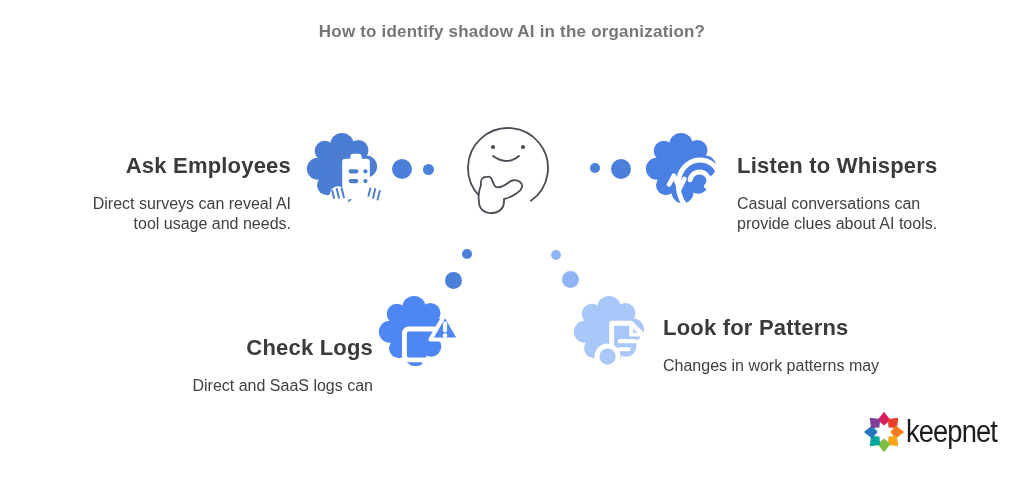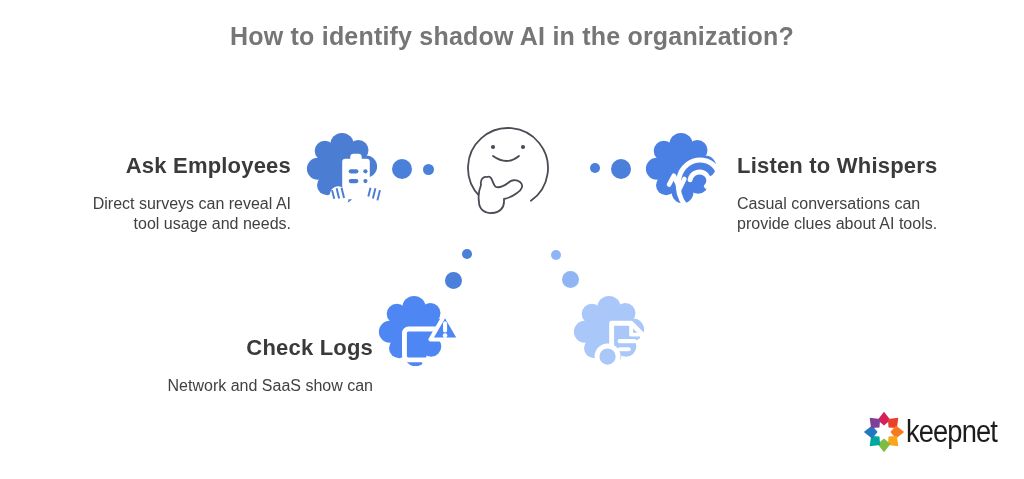--- a/index.html
+++ b/index.html
@@ -2,21 +2,21 @@
 <html><head>
 <meta charset="utf-8">
 <style>
   html,body{margin:0;padding:0;background:#fff;}
   .canvas{
     position:relative;width:1024px;height:479px;background:#ffffff;
     font-family:"Liberation Sans","DejaVu Sans",sans-serif;overflow:hidden;
   }
   .title{
     position:absolute;top:22px;left:0;width:100%;text-align:center;
-    font-size:25px;font-weight:bold;color:#767676;letter-spacing:.2px;
+    font-size:17px;font-weight:bold;color:#767676;letter-spacing:.2px;
   }
   .txt{position:absolute;}
   .txt h2{margin:0 0 15px 0;font-size:22px;font-weight:bold;color:#3a3a3a;letter-spacing:.2px;}
   .txt p{margin:0;font-size:16px;color:#414141;line-height:20px;}
   .txt p span{display:block;}
   .t-right{text-align:right;}
   .t-left{text-align:left;}
   .txt-ask{top:153px;right:733px;width:300px;}
   .txt-listen{top:153px;left:737px;width:300px;}
   .txt-check{top:315px;right:651px;width:300px;margin-top:20px;}
@@ -136,21 +136,21 @@
   </div>
 
   <div class="dot d5"></div>
   <div class="dot d6"></div>
   <div class="dot light d7"></div>
   <div class="dot light d8"></div>
 
   <div class="txt txt-check t-right">
     <h2>Check Logs</h2>
     <p>
-      <span>Network and SaaS show can</span>
+      <span>Direct and SaaS logs can</span>
     </p>
   </div>
   <div class="cloud cloud-check">
     <svg viewBox="0 0 100 100" aria-hidden="true">
       <g fill="currentColor">
         <circle cx="50" cy="50" r="31"></circle>
           <circle cx="50" cy="20" r="15"></circle>
         <circle cx="71" cy="27" r="13"></circle>
           <circle cx="81" cy="48" r="14"></circle>
         <circle cx="72" cy="70" r="13"></circle>
@@ -186,21 +186,23 @@
     </svg>
     <svg class="icon-overlay" viewBox="0 0 48 48" aria-hidden="true">
       <path d="M17,34 L17,10 L29,10 L36,17 L36,34 Z" fill="none" stroke="#fff" stroke-width="3" stroke-linejoin="round"></path>
       <path d="M29,10 L29,17 L36,17" fill="none" stroke="#fff" stroke-width="2.4" stroke-linejoin="round"></path>
       <path d="M22,21 L31,21 M22,26 L27.5,26" stroke="#fff" stroke-width="2.6" stroke-linecap="round"></path>
       <circle cx="14.5" cy="30.5" r="6.5" fill="currentColor" stroke="#fff" stroke-width="3"></circle>
       <path d="M19.5,35.5 L24,40" stroke="#fff" stroke-width="3" stroke-linecap="round"></path>
     </svg>
   </div>
   <div class="txt txt-patterns t-left">
-    <p>
+    <h2>Look for Patterns</h2>
+    <p>
+      <span>Changes in work patterns may</span>
     </p>
   </div>
 
   <div class="logo">
     <svg viewBox="0 0 48 48" aria-hidden="true">
       <g>
         <path d="M24,2 L31,11 L24,17 L17,11 Z" fill="#d81f5e"></path>
         <path d="M24,2 L31,11 L24,17 L17,11 Z" fill="#e8402a" transform="rotate(45 24 24)"></path>
         <path d="M24,2 L31,11 L24,17 L17,11 Z" fill="#f47b20" transform="rotate(90 24 24)"></path>
         <path d="M24,2 L31,11 L24,17 L17,11 Z" fill="#f9a61b" transform="rotate(135 24 24)"></path>

